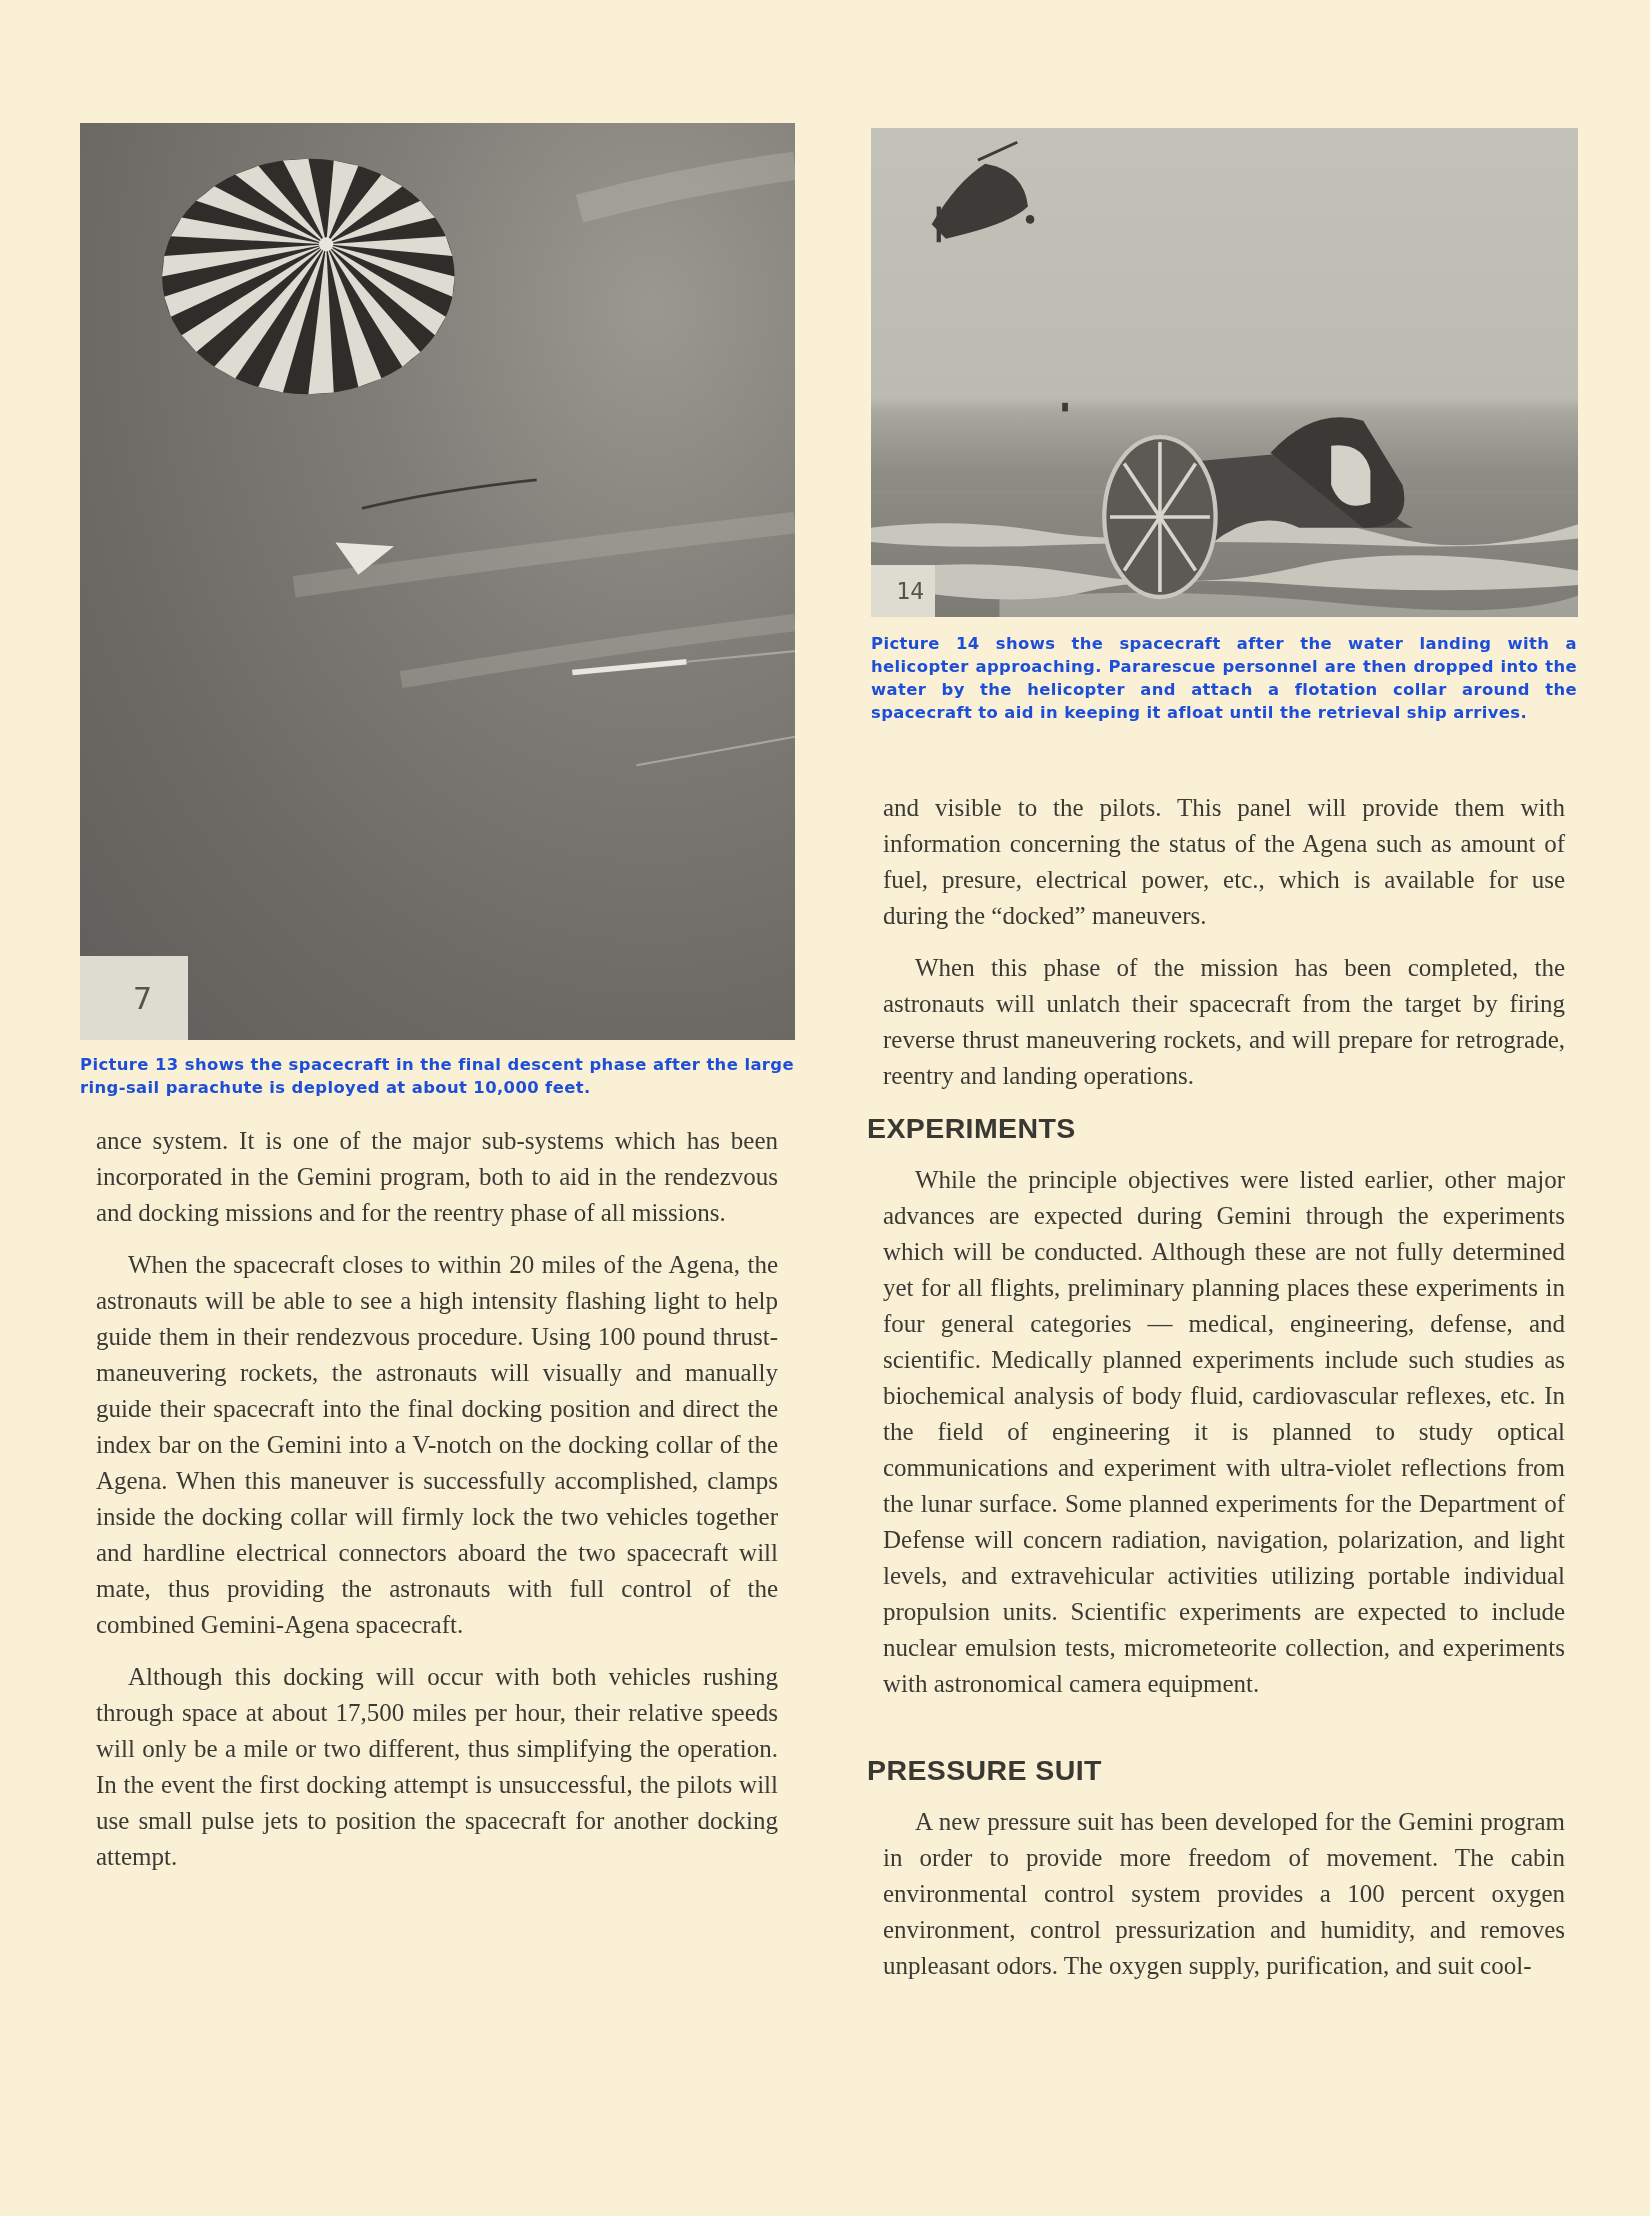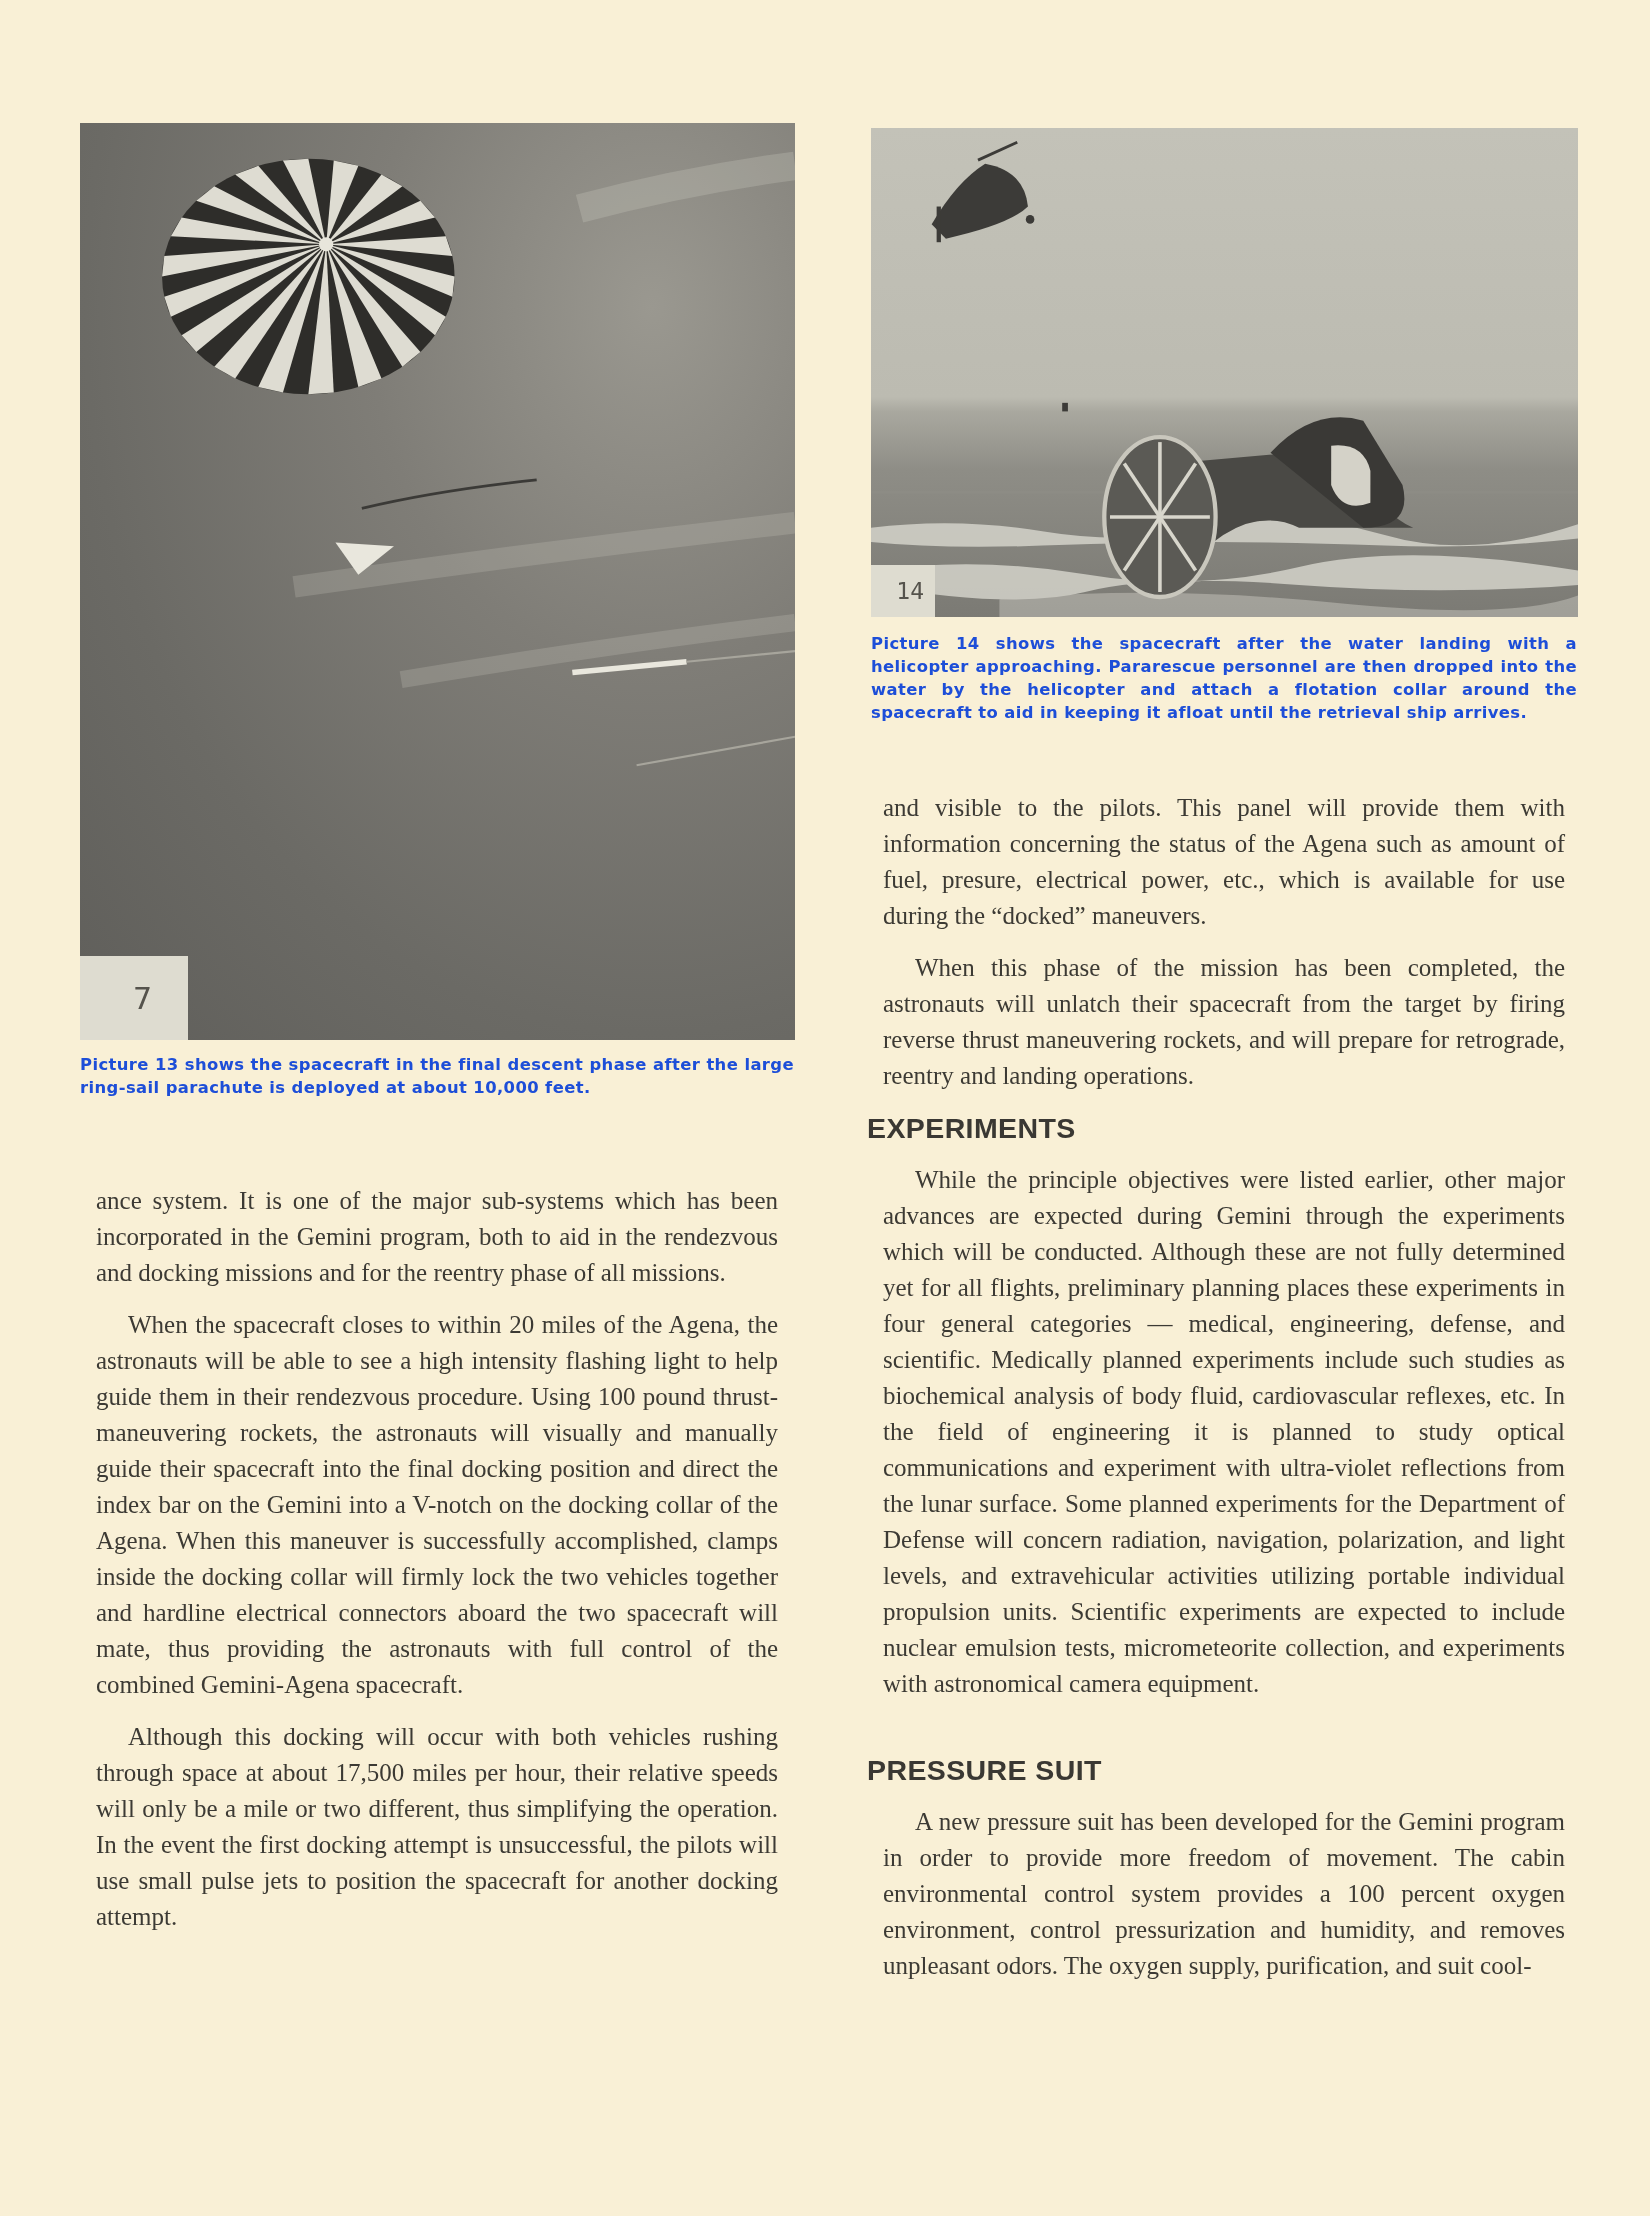--- a/index.html
+++ b/index.html
@@ -50,21 +50,21 @@
 
     .column {
       position: absolute;
       font-family: "Liberation Serif", serif;
       font-size: 25px;
       line-height: 36px;
       color: #3c3a34;
       text-align: justify;
       hyphens: manual;
     }
-    #col-left { left: 80px; top: 1167px; width: 714px; }
+    #col-left { left: 80px; top: 1107px; width: 714px; }
     #col-right { left: 867px; top: 774px; width: 714px; }
     .column p { margin: 16px; text-indent: 0; }
     .column p.indent { text-indent: 32px; }
     .section-heading {
       font-family: "Liberation Sans", sans-serif;
       font-weight: bold;
       font-size: 28.5px;
       text-align: left;
       color: #3a3833;
       letter-spacing: 0.4px;

